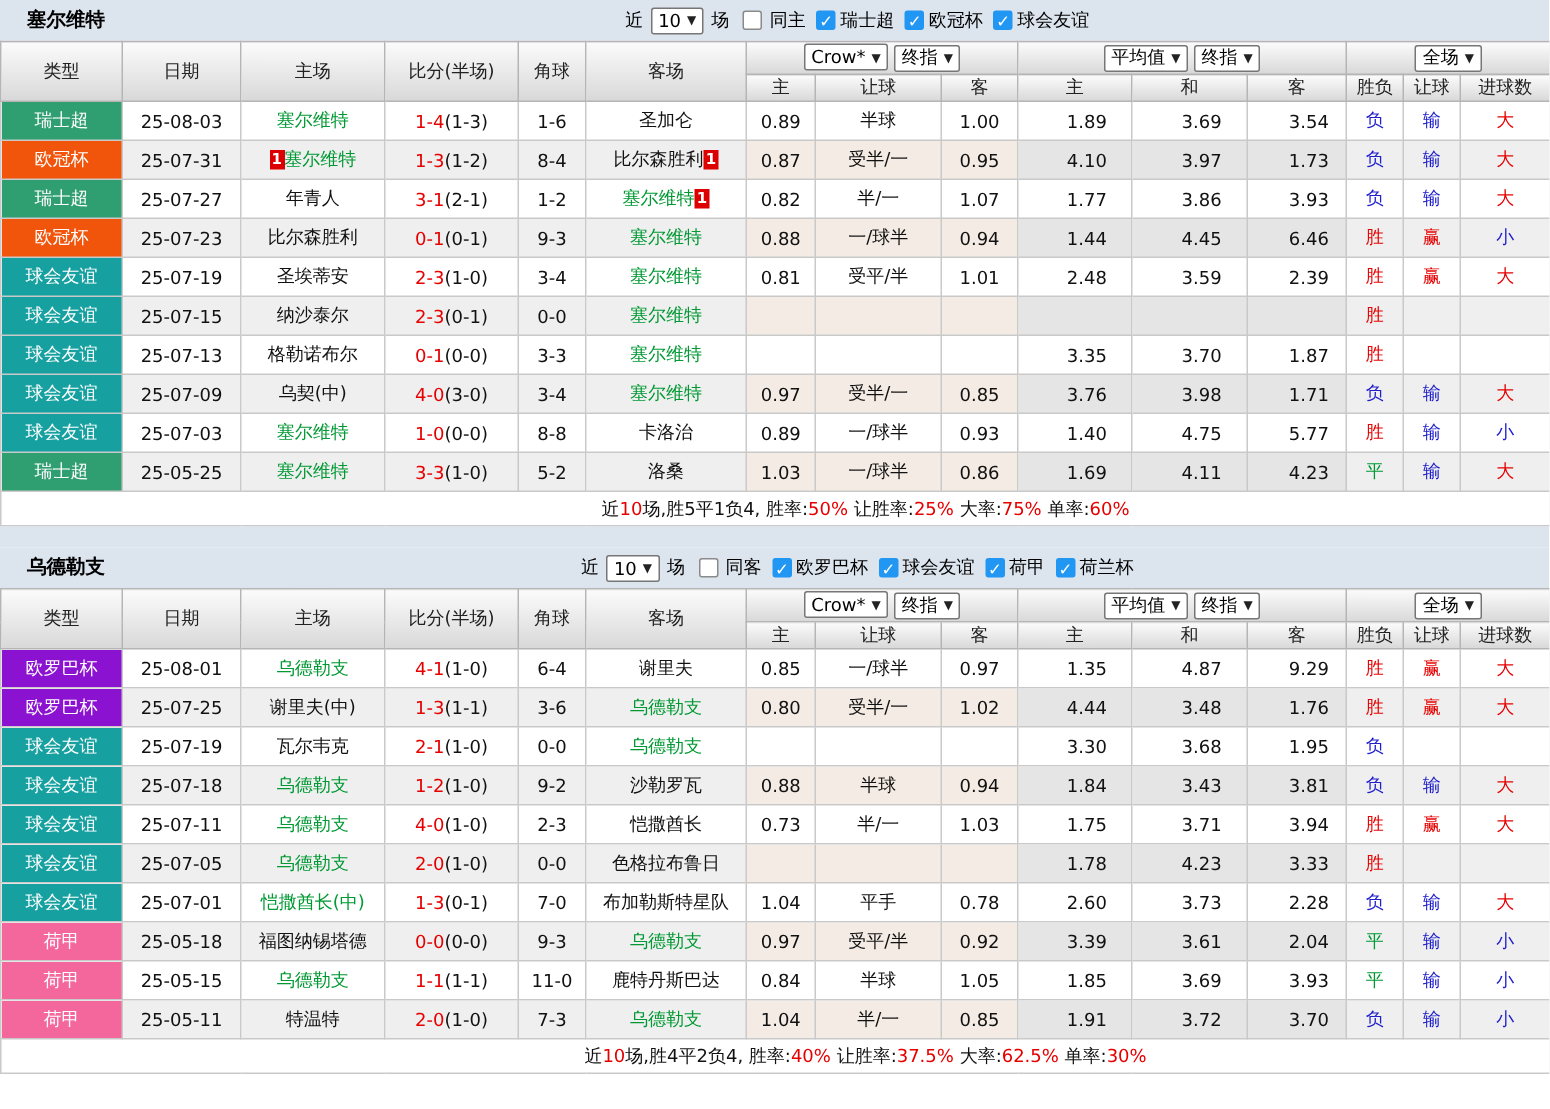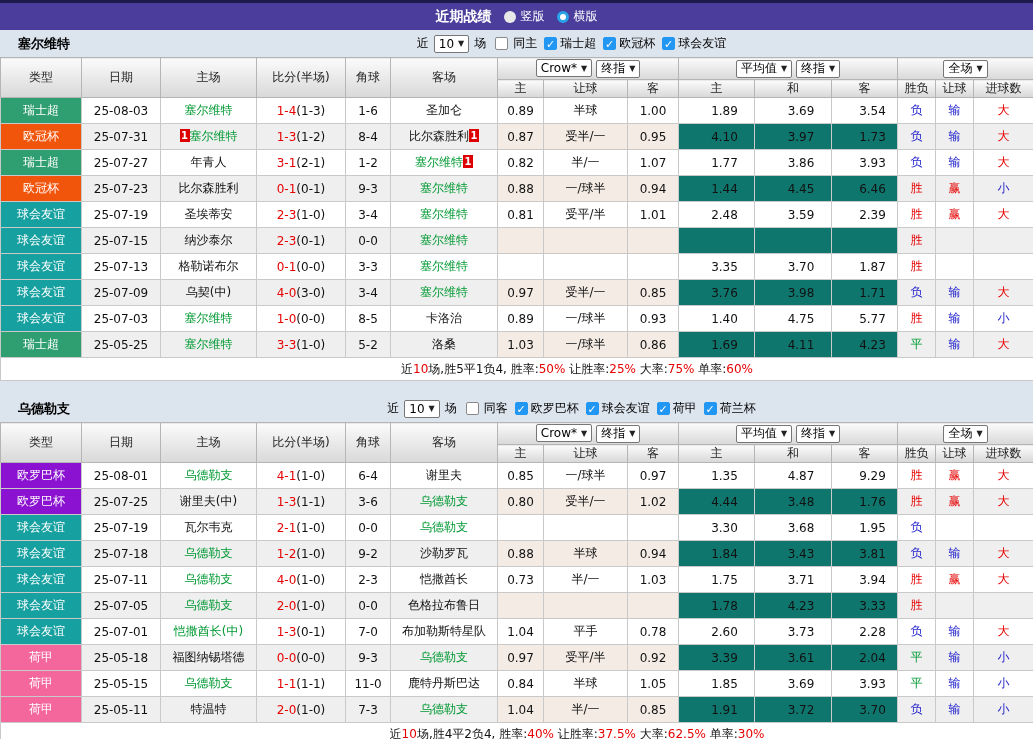--- a/index.html
+++ b/index.html
@@ -32,44 +32,33 @@
   table { border-collapse:collapse; table-layout:fixed; width:1033px; font-size:12px; }
   th, td { border:1px solid #c9c9c9; text-align:center; padding:0; overflow:hidden; white-space:nowrap; }
   thead th { background:linear-gradient(#fbfbfb,#d8d8d8); font-weight:400; color:#222; border-color:#b5b5b5; }
   tr.h1 th { height:22px; }
   tr.h2 th { height:18px; }
   tbody td { height:26px; color:#111; }
   tr.odd  td { background:#fff; }
   tr.even td { background:#efefef; }
   td.lg { color:#fff; }
   td.odds { background:#FDF4EB; }  tr.even td.odds { background:#F4ECE4;margin-top:30px; }
-  td.avg  { background:#EDF5FA;padding-left:16px; }  tr.even td.avg  { background:#0f766e; }
+  td.avg  { background:#EDF5FA;padding-left:16px; }  tr.even td.avg  { background:#e5e5e5; }
   .t-green { color:#009933; }
   .score-main { color:#E60000; }
   .res-r { color:#E60000; } .res-b { color:#2121CC; } .res-g { color:#009933; }
   .rc { display:inline-block; background:#DD0000; color:#fff; width:10px; height:13px; line-height:13px;
         font-size:10px; font-weight:bold; vertical-align:1px; }
   tr.sum td { height:23px; background:#fff; padding-left:120px; }
   .red { color:#E60000; }
 </style>
 </head>
 <body>
 
 <div class="page">
-  <div class="topbar">
-    <span class="title">近期战绩</span>
-    <span class="radio-label">
-      <span class="radio"></span>
-      <span>竖版</span>
-    </span>
-    <span class="radio-label">
-      <span class="radio sel"></span>
-      <span>横版</span>
-    </span>
-  </div>
   <div id="sections">
       <div>
         <div class="sec-head">
           <span class="team">塞尔维特</span>
           <span class="filters">
             <span>近</span>
             <span class="sel-box">
               <span>10</span>
               <span class="arr">▼</span>
             </span>
@@ -276,21 +265,21 @@
               <td class="avg">1.71</td>
               <td class="res-b">负</td>
               <td class="res-b">输</td>
               <td class="res-r">大</td>
             </tr>
             <tr class="odd">
               <td class="lg" style="background:#17A0A0">球会友谊</td>
               <td>25-07-03</td>
               <td><span class="t-green">塞尔维特</span></td>
               <td><span class="score-main">1-0</span><span>(0-0)</span></td>
-              <td>8-5</td>
+              <td>8-8</td>
               <td><span class="">卡洛治</span></td>
               <td class="odds">0.89</td>
               <td class="odds">一/球半</td>
               <td class="odds">0.93</td>
               <td class="avg">1.40</td>
               <td class="avg">4.75</td>
               <td class="avg">5.77</td>
               <td class="res-r">胜</td>
               <td class="res-b">输</td>
               <td class="res-b">小</td>

